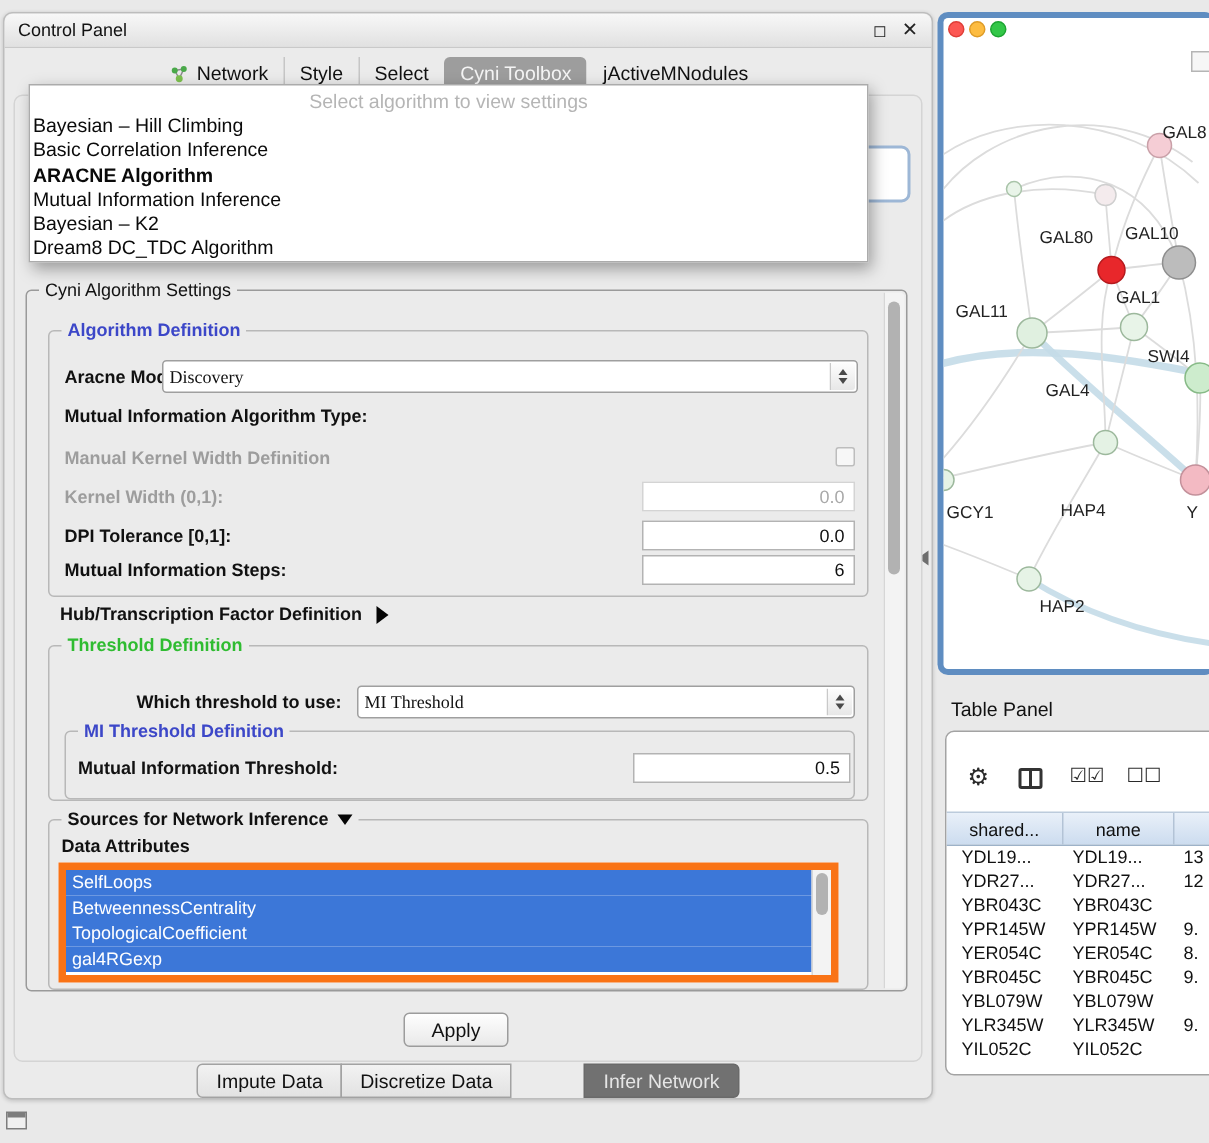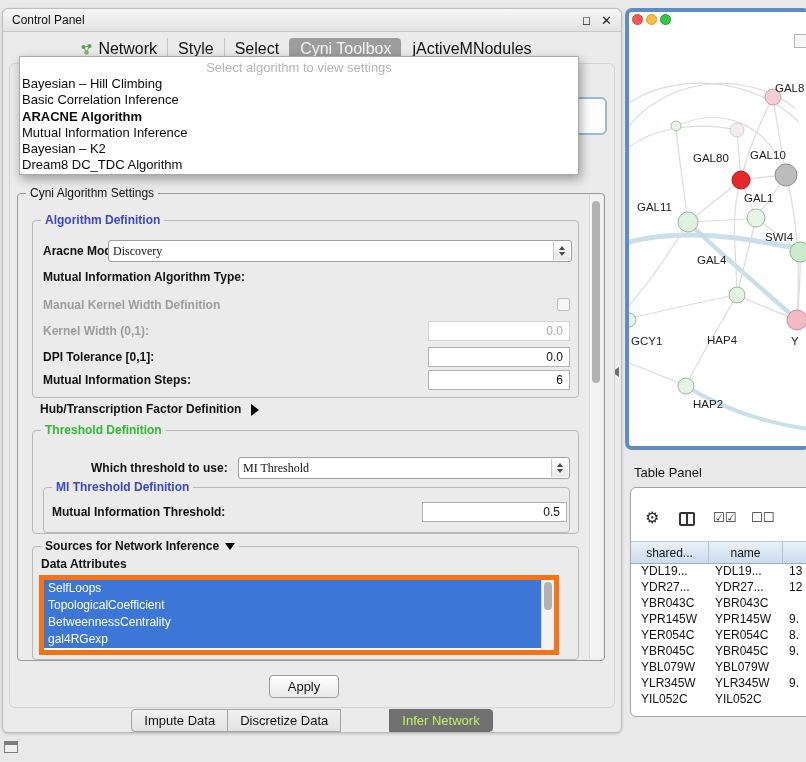--- a/index.html
+++ b/index.html
@@ -10,21 +10,21 @@
   #control-panel{position:absolute;left:2px;top:8px;width:618px;height:723px;background:#ebebeb;
                  border:1px solid #bdbdbd;border-radius:6px;box-shadow:0 1px 3px rgba(0,0,0,.18);}
   .titlebar{position:absolute;left:0;top:0;right:0;height:22px;display:flex;align-items:center;gap:10px;
             padding:0 9px;background:linear-gradient(#f8f8f8,#e1e1e1);border-bottom:1px solid #c9c9c9;
             border-radius:6px 6px 0 0;font-size:12px;}
   .titlebar .sp{flex:1;}
   .wc{font-size:11px;color:#222;font-family:"DejaVu Sans","Liberation Sans",sans-serif;cursor:default;}
   .wc.close{font-weight:bold;font-size:13px;}
 
   .tabs{position:absolute;left:0;top:27px;right:12px;height:25px;display:flex;justify-content:center;
-        align-items:flex-end;font-size:16px;text-align:center;}
+        align-items:flex-end;font-size:13px;text-align:center;}
   .tab{display:flex;align-items:center;gap:5px;padding:4px 10px 5px;border-left:1px solid #c6c6c6;
        line-height:14px;cursor:default;}
   .tab:first-child{border-left:none;}
   .tab.active{background:#9d9d9d;color:#f5f5f5;border-radius:4px 4px 0 0;border-left-color:transparent;}
   .tab.active + .tab{border-left-color:transparent;}
 
   .content-frame{position:absolute;left:6px;top:54px;width:604px;height:643px;border:1px solid #d4d4d4;
                  border-radius:6px;background:#ebebeb;z-index:1;}
   .combo-fragment{position:absolute;left:570px;top:88px;width:30px;height:34px;border:2px solid #9db7d6;
                   border-radius:6px;background:#fff;z-index:2;}
@@ -80,21 +80,21 @@
         width:calc(100% - 12px);box-sizing:border-box;}
   .attrlist .vscroll{width:12px;border-radius:0;top:0;bottom:0;right:0;}
 
   .apply{position:absolute;left:266px;top:666px;width:70px;height:23px;border:1px solid #9c9c9c;border-radius:4px;
          background:linear-gradient(#fefefe,#e9e9e9);font-family:Liberation Sans, sans-serif;font-size:13px;color:#111;z-index:4;}
   .btabs{position:absolute;left:0;right:0;top:700px;display:flex;justify-content:center;z-index:4;}
   .btab{font-size:13px;padding:3px 12px;border:1px solid #a2a2a2;background:linear-gradient(#f2f2f2,#e2e2e2);
         margin-left:-1px;line-height:15px;cursor:default;}
   .btab:first-child{border-radius:4px 0 0 4px;margin-left:0;}
   .btab:last-child{border-radius:0 4px 4px 0;}
-  .btab.active{background:#717171;color:#bef264;border-color:#6a6a6a;margin-left:48px;}
+  .btab.active{background:#717171;color:#e5e5e5;border-color:#6a6a6a;margin-left:48px;}
 
   
   #network-window{position:absolute;left:625px;top:8px;width:185px;height:442px;background:#5f8dc1;border-radius:7px;}
   #net-canvas{position:absolute;left:4px;top:4px;right:0;bottom:4px;background:#fff;overflow:hidden;border-radius:3px 0 0 3px;}
   .light{position:absolute;width:11px;height:11px;border-radius:50%;box-sizing:border-box;top:2px;}
   .corner-box{position:absolute;left:165px;top:22px;width:12px;height:12px;border:1px solid #b5b5b5;background:#f6f6f6;}
 
   
   #table-panel-title{position:absolute;left:634px;top:465px;font-size:13px;}
   #table-panel{position:absolute;left:630px;top:487px;width:180px;height:228px;background:#fff;
@@ -237,22 +237,22 @@
       </div>
 
       <div class="group src">
         <span class="legend black">
           <span>Sources for Network Inference</span>
           <span class="tri-down-big"></span>
         </span>
         <span class="lbl" style="left:8px;top:10px;">Data Attributes</span>
         <div class="attrlist">
           <div class="attr">SelfLoops</div>
+          <div class="attr">BetweennessCentrality</div>
           <div class="attr">TopologicalCoefficient</div>
-          <div class="attr">BetweennessCentrality</div>
           <div class="attr">gal4RGexp</div>
           <div class="vscroll">
             <div class="thumb" style="top:2px;height:28px;"></div>
           </div>
         </div>
       </div>
     </div>
 
     <button class="apply">Apply</button>
 

